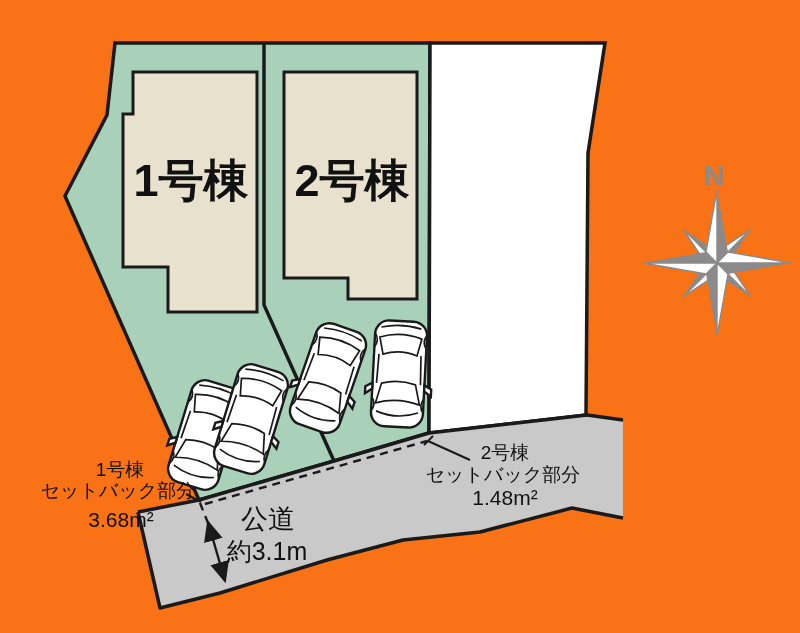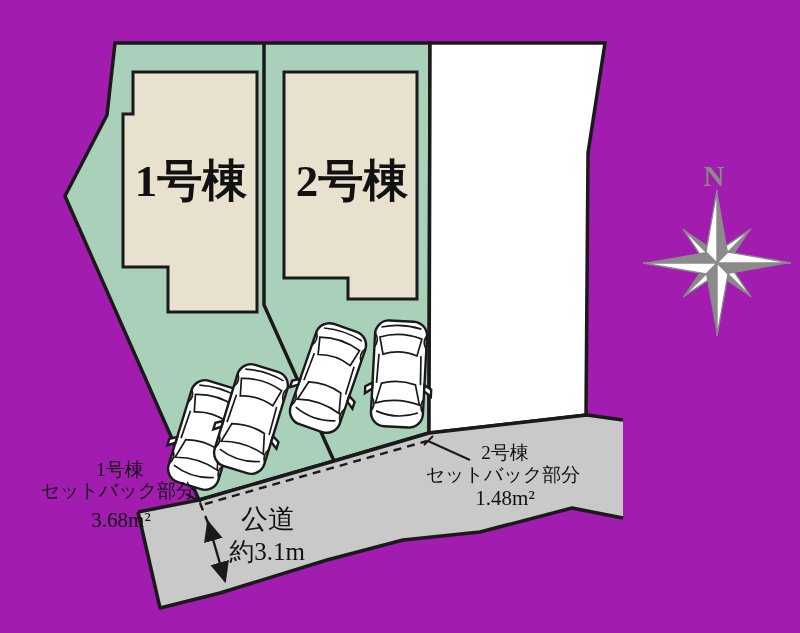--- a/index.html
+++ b/index.html
@@ -1,18 +1,18 @@
 <!DOCTYPE html>
 <html><head>
 <meta charset="utf-8">
 <style>
   html,body { margin:0; padding:0; background:#ffffff; }
   #stage {
-    position:relative; width:800px; height:633px; background:#a21caf;
-    font-family:Liberation Serif, serif; overflow:hidden;
+    position:relative; width:800px; height:633px; background:#f97316;
+    font-family:Liberation Sans, sans-serif; overflow:hidden;
   }
   svg { position:absolute; left:0; top:0; }
 
   .parcel      { fill:#a9d1ba; stroke:#1a1a1a; stroke-width:3.5; stroke-linejoin:miter; }
   .whitelot    { fill:#ffffff; stroke:#1a1a1a; stroke-width:3.5; stroke-linejoin:miter; }
   .building    { fill:#e8e1ce; stroke:#1a1a1a; stroke-width:3; stroke-linejoin:miter; }
   .boundary    { fill:none; stroke:#1a1a1a; stroke-width:3.5; }
   .roadfill    { fill:#c9c9c9; stroke:none; }
   .roadedge    { fill:none; stroke:#1a1a1a; stroke-width:3.5; stroke-linejoin:round; }
   .dashline    { fill:none; stroke:#1a1a1a; stroke-width:2.4; stroke-dasharray:8 6; }

